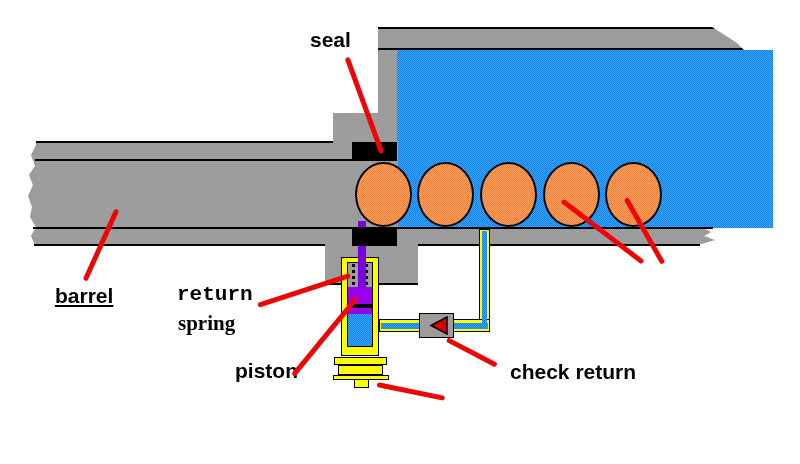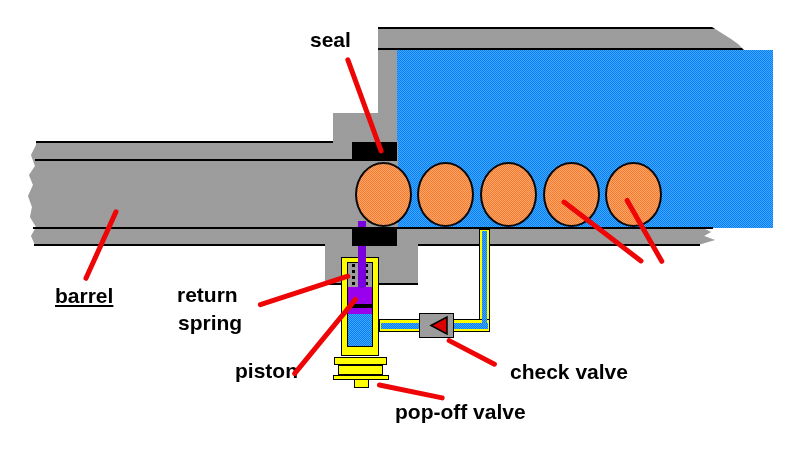--- a/index.html
+++ b/index.html
@@ -92,25 +92,24 @@
     </svg>
   </div>
 
   <div class="abs yel" style="left:334px;top:357px;width:53px;height:8px;"></div>
   <div class="abs yel" style="left:338px;top:365px;width:45px;height:10px;"></div>
   <div class="abs yel" style="left:333px;top:375px;width:56px;height:5px;"></div>
   <div class="abs yel" style="left:354px;top:379px;width:15px;height:9px;"></div>
 
   <div class="abs lbl" style="left:310px;top:29px;">seal</div>
   <div class="abs lbl" style="left:55px;top:285px;text-decoration:underline;">barrel</div>
-  <div class="abs lbl" style="left:177px;top:284px;">return</div>
-  <div class="abs lbl" style="left:178px;top:312px;">spring</div>
+  <div class="abs lbl" style="left:177px;top:284px;font-family:Liberation Mono, monospace;">return</div>
+  <div class="abs lbl" style="left:178px;top:312px;font-family:Liberation Serif, serif;">spring</div>
   <div class="abs lbl" style="left:216px;top:360px;margin-left:19px;">piston</div>
-  <div class="abs lbl" style="left:395px;top:401px;">pop-off valve</div>
-  <div class="abs lbl" style="left:510px;top:361px;">check valve</div>
+  <div class="abs lbl" style="left:510px;top:361px;">check return</div>
 
   <div class="abs arrow" style="background: rgb(238, 6, 6); left: 347px; top: 54.5px; width: 102.181px; transform: rotate(1.22119rad);"></div>
   <div class="abs arrow" style="background: rgb(238, 6, 6); left: 117px; top: 206.5px; width: 77.8781px; transform: rotate(1.99424rad);"></div>
   <div class="abs arrow" style="background: rgb(238, 6, 6); left: 258px; top: 302.5px; width: 96.7678px; transform: rotate(-0.315215rad);"></div>
   <div class="abs arrow" style="background: rgb(238, 6, 6); left: 293px; top: 372.5px; width: 100.896px; transform: rotate(-0.883672rad);"></div>
   <div class="abs arrow" style="background: rgb(238, 6, 6); left: 377px; top: 381.5px; width: 69.4262px; transform: rotate(0.203045rad);"></div>
   <div class="abs arrow" style="background: rgb(238, 6, 6); left: 447px; top: 336.5px; width: 56.356px; transform: rotate(0.479519rad);"></div>
   <div class="abs arrow" style="background: rgb(238, 6, 6); left: 643px; top: 259.5px; width: 102.005px; transform: rotate(-2.48829rad);"></div>
   <div class="abs arrow" style="background: rgb(238, 6, 6); left: 663px; top: 260.5px; width: 74.793px; transform: rotate(-2.08828rad);"></div>
 

